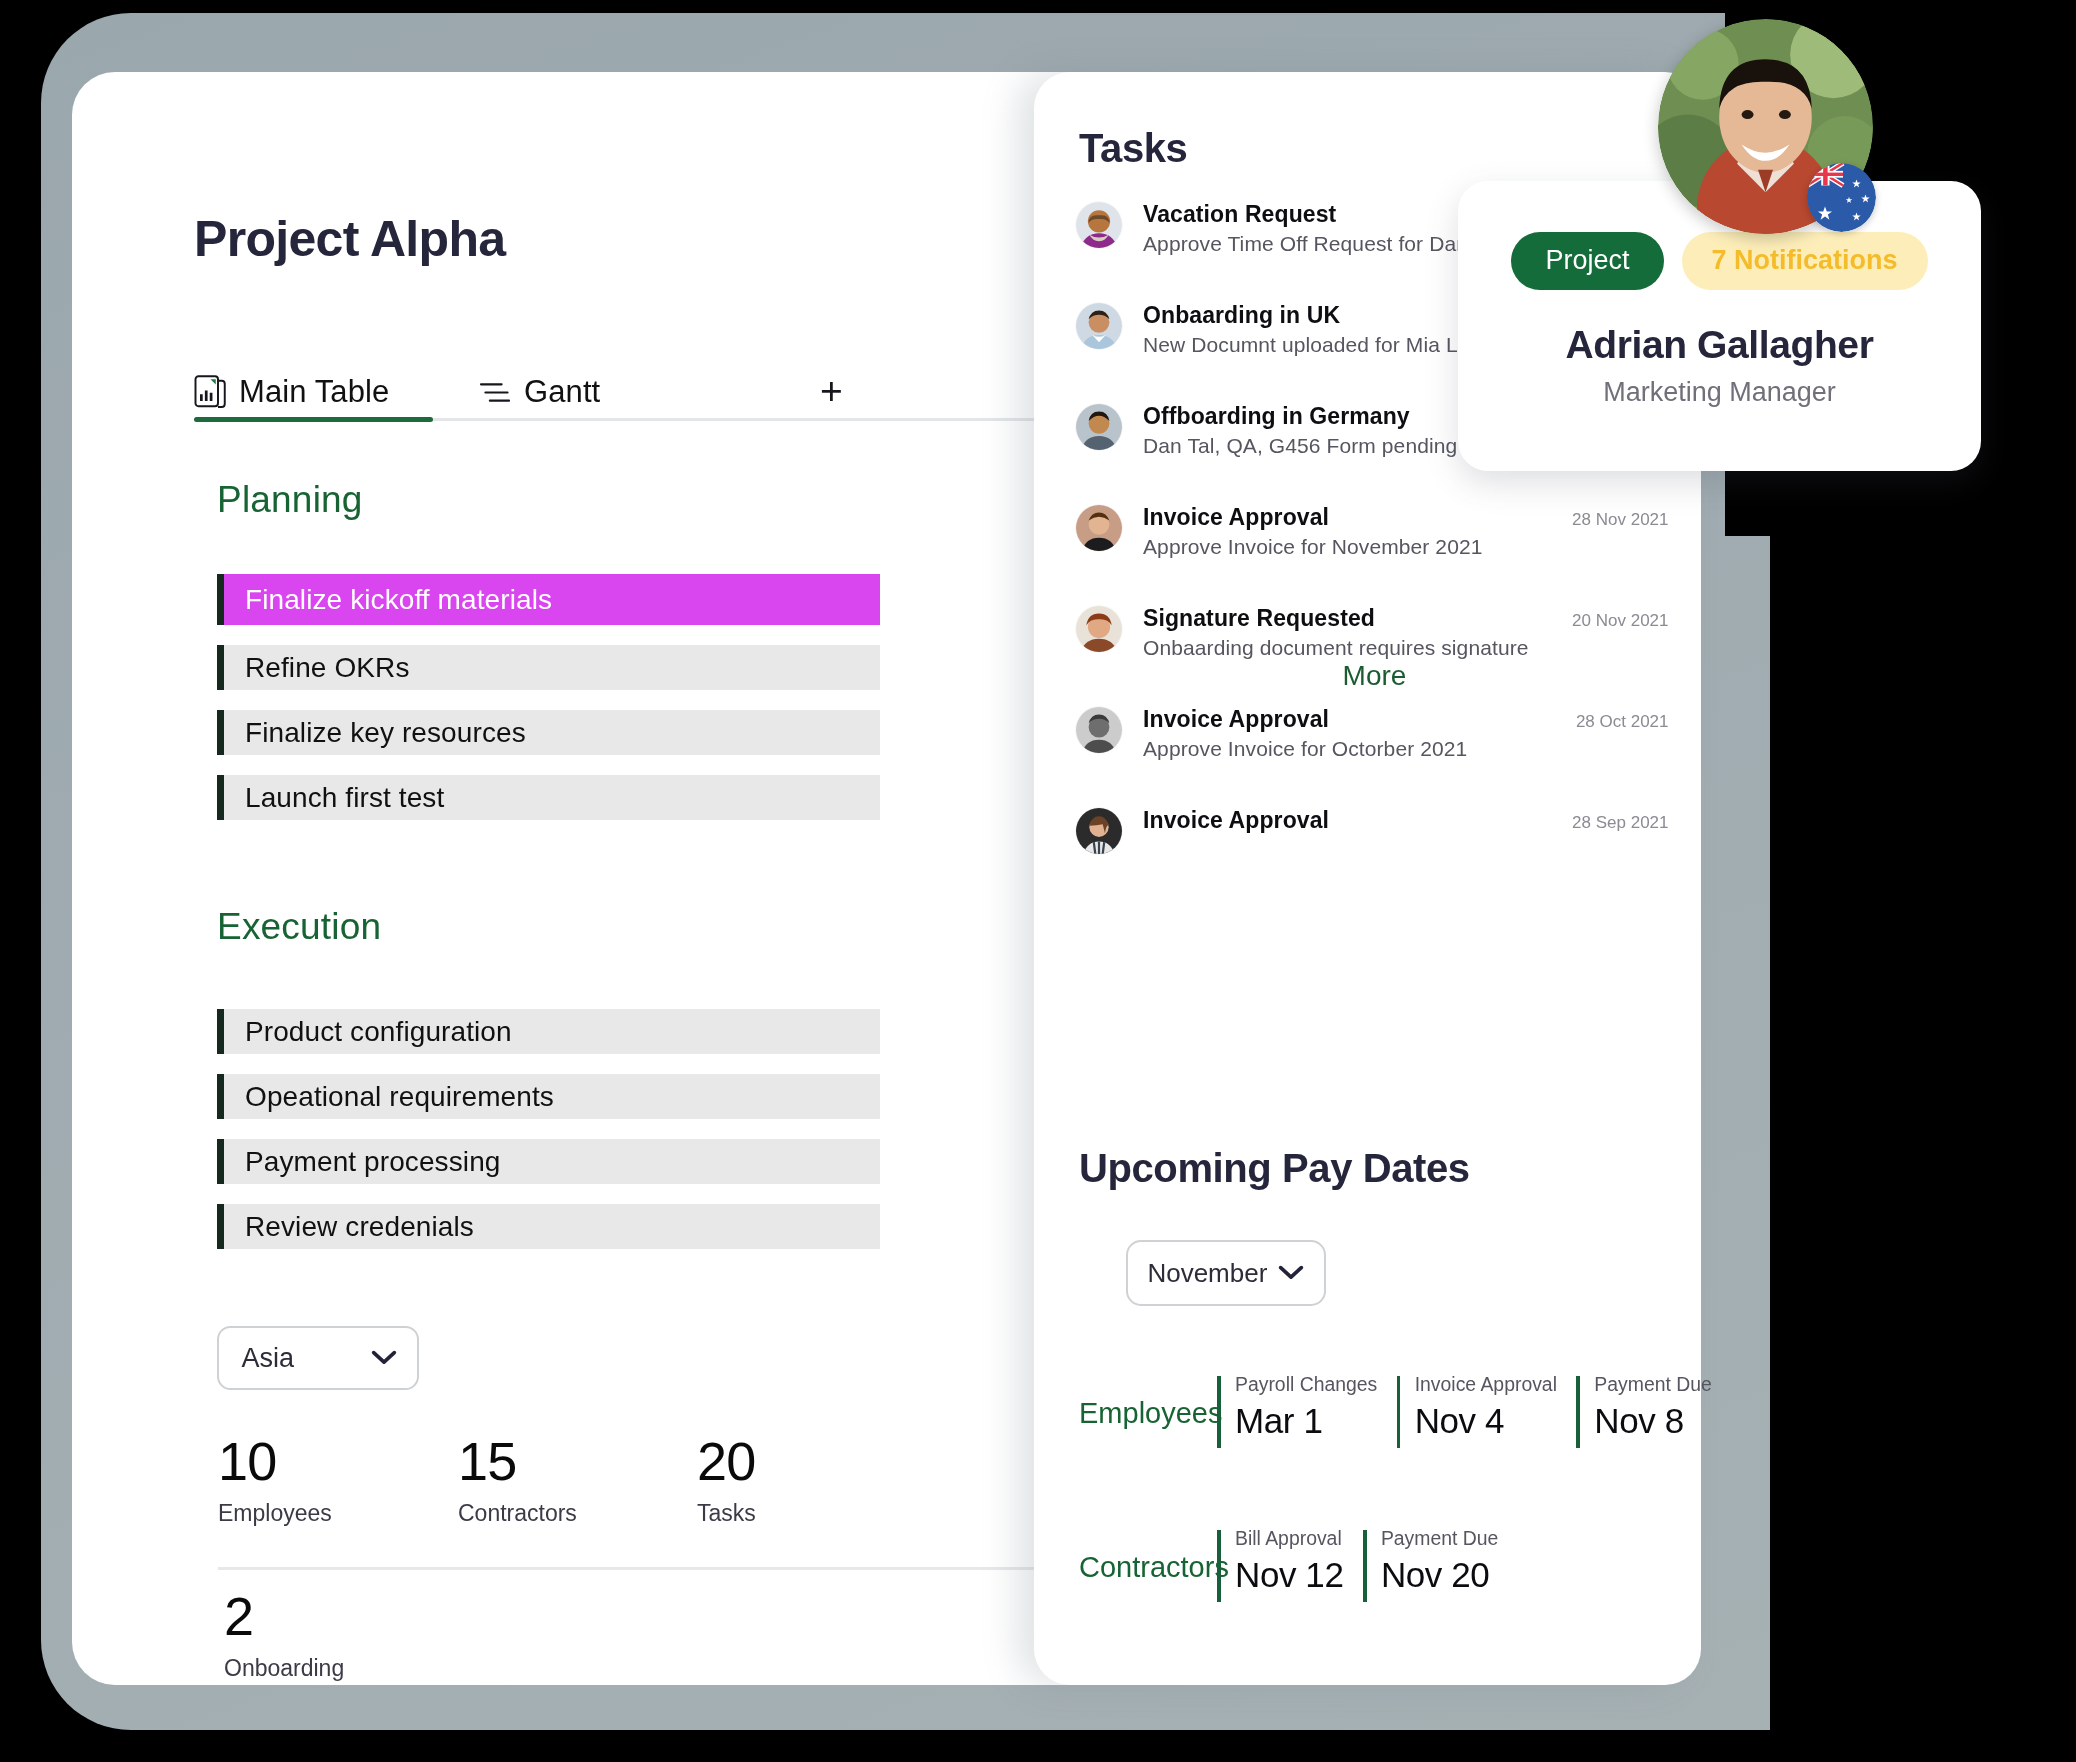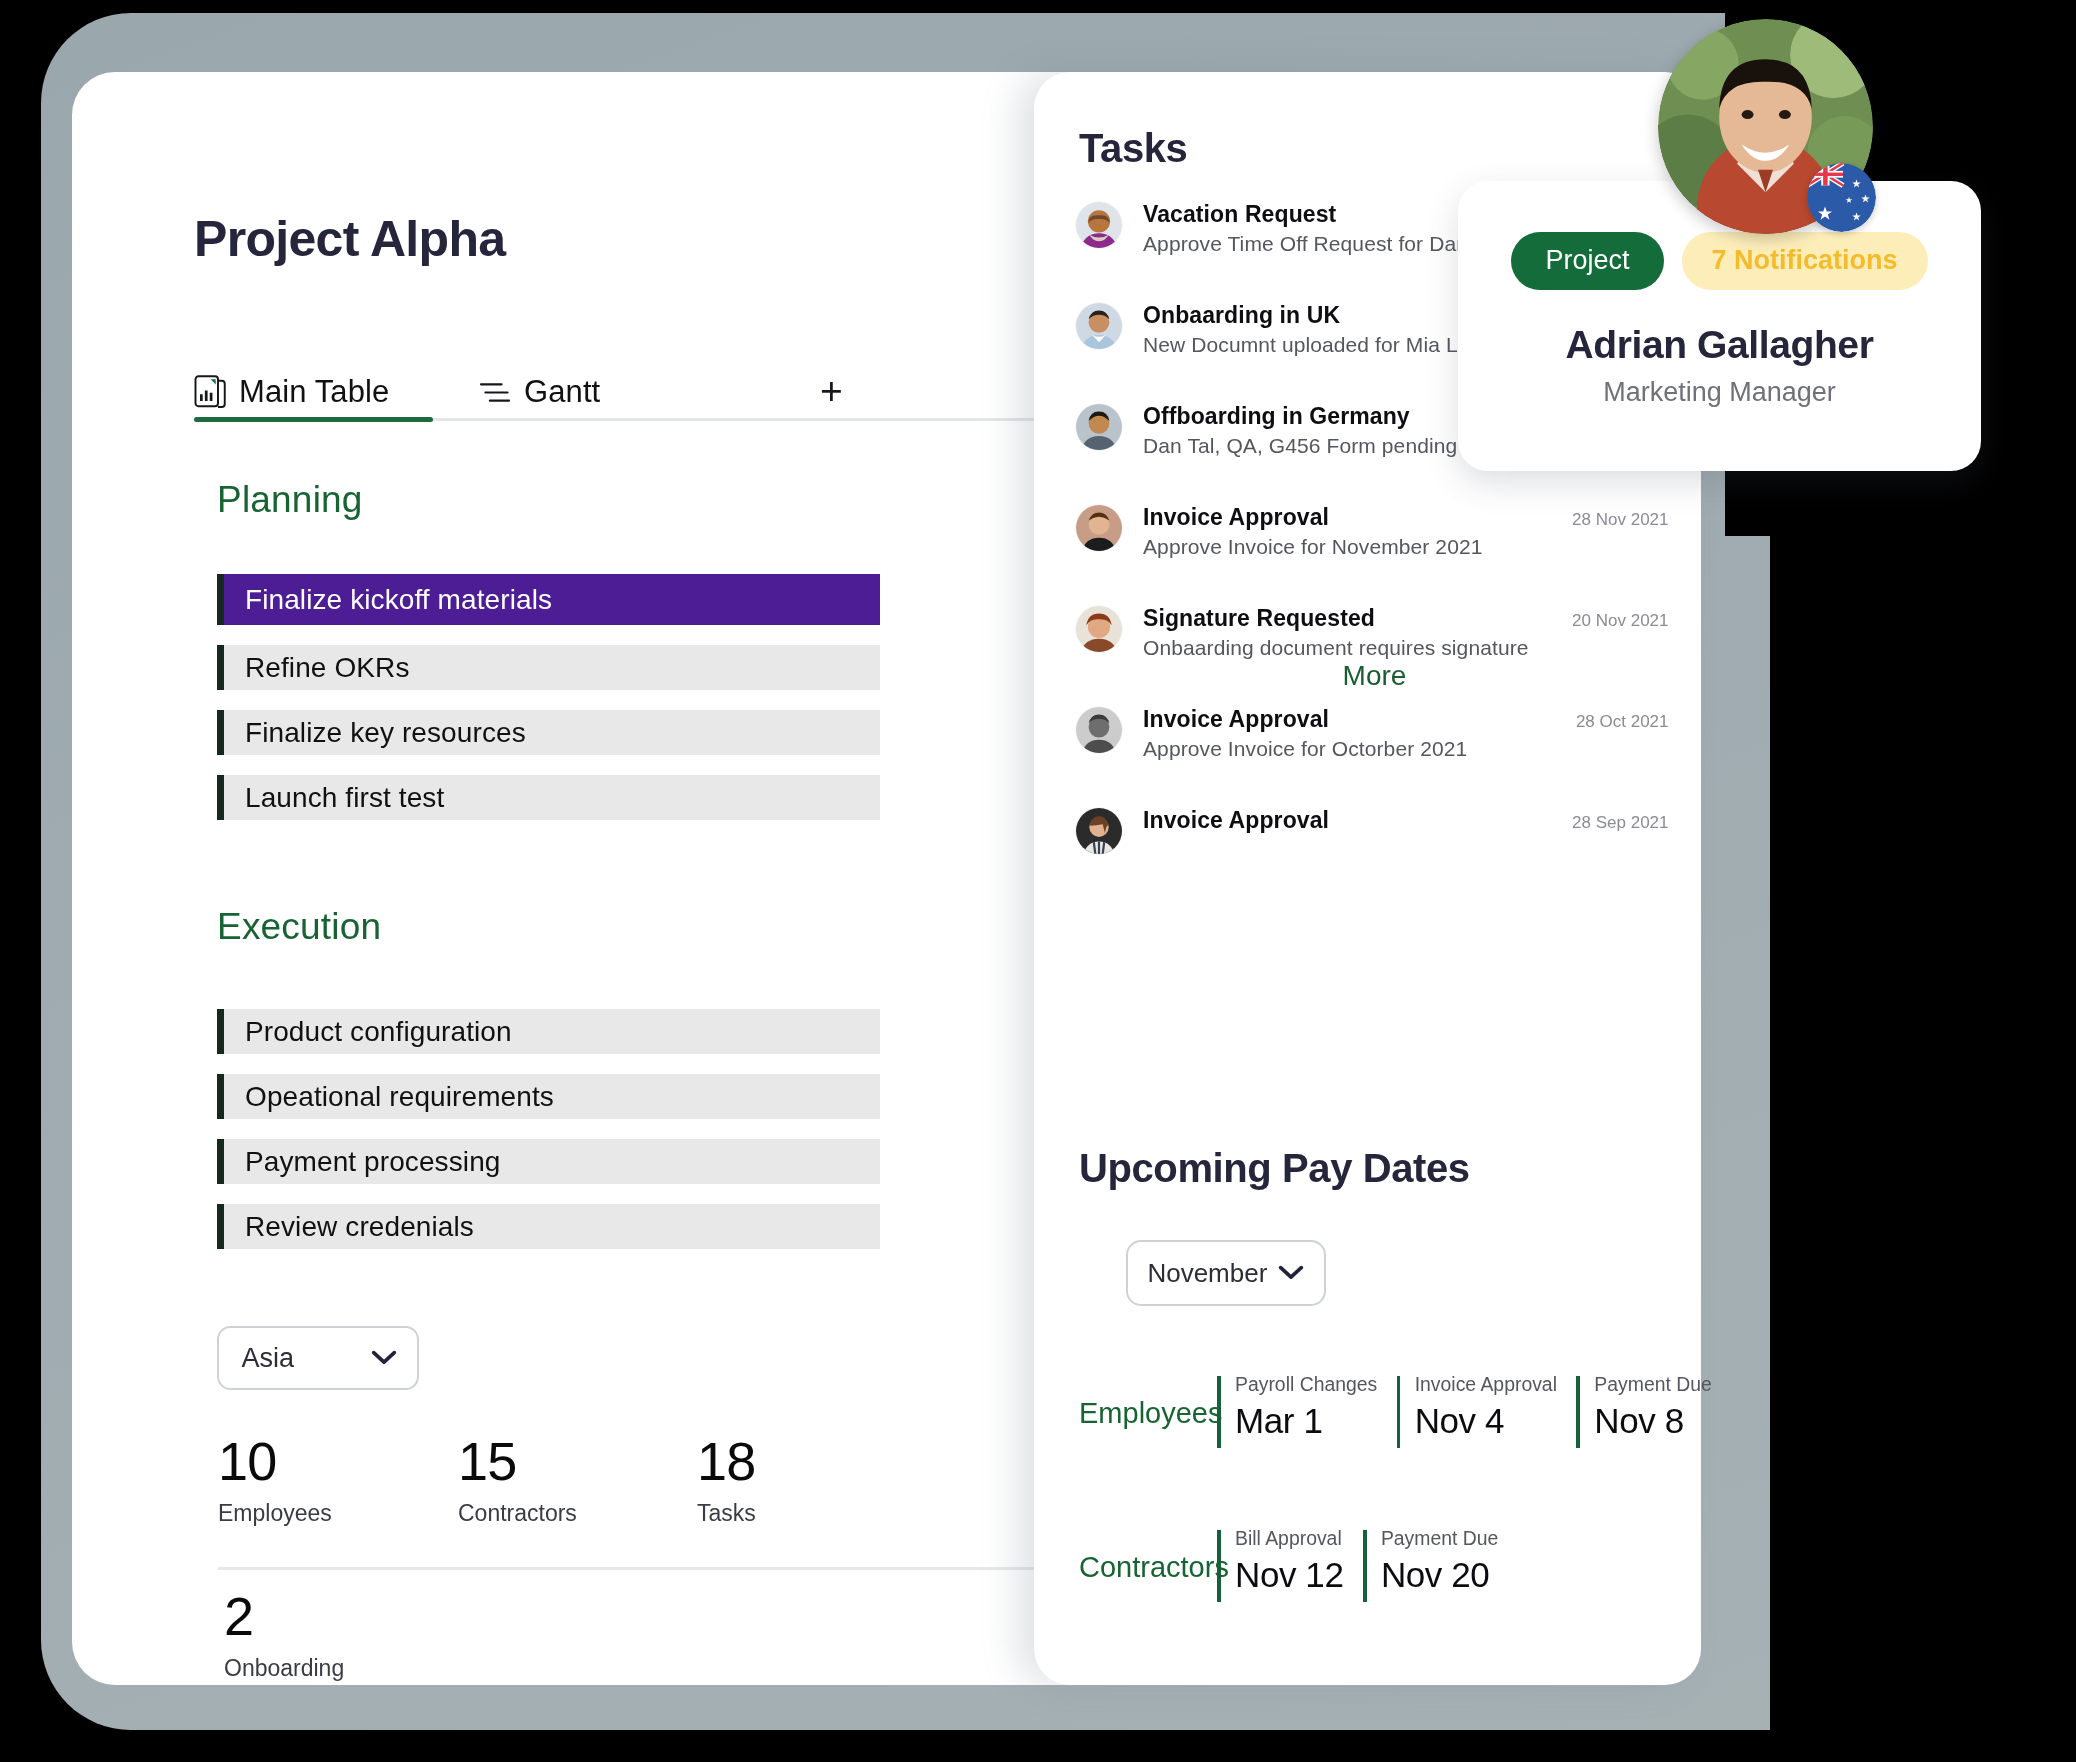--- a/index.html
+++ b/index.html
@@ -100,21 +100,21 @@
     display: flex; align-items: center;
     cursor: pointer;
   }
   .task-row .bar {
     position: absolute; left: 0; top: 0; width: 6.7px; height: 100%;
     background: #16291f;
   }
   .task-row .txt {
     margin-left: 28px; font-size: 28px; color: #111; letter-spacing: 0.1px;
   }
-  .task-row.active { background: #4c1d95; height: 51px; }
+  .task-row.active { background: #d946ef; height: 51px; }
   .task-row.active .bar { background: #16291f; }
   .task-row.active .txt { color: #ffffff; }
 
   
   .region-select {
     position: absolute; left: 145px; top: 1254px;
     width: 202px; height: 64px;
     border: 2.2px solid #cfd2d4; border-radius: 13.4px;
     display: flex; align-items: center; justify-content: space-between;
     padding: 0 19.4px 0 22.4px;
@@ -360,21 +360,21 @@
     <div class="kpis">
       <div class="kpi kpi-0">
         <div class="num">10</div>
         <div class="lbl">Employees</div>
       </div>
       <div class="kpi kpi-1">
         <div class="num">15</div>
         <div class="lbl">Contractors</div>
       </div>
       <div class="kpi kpi-2">
-        <div class="num">18</div>
+        <div class="num">20</div>
         <div class="lbl">Tasks</div>
       </div>
     </div>
     <div class="kpi-divider"></div>
     <div class="kpi-bottom">
       <div class="num">2</div>
       <div class="lbl">Onboarding</div>
     </div>
   </div>
 

